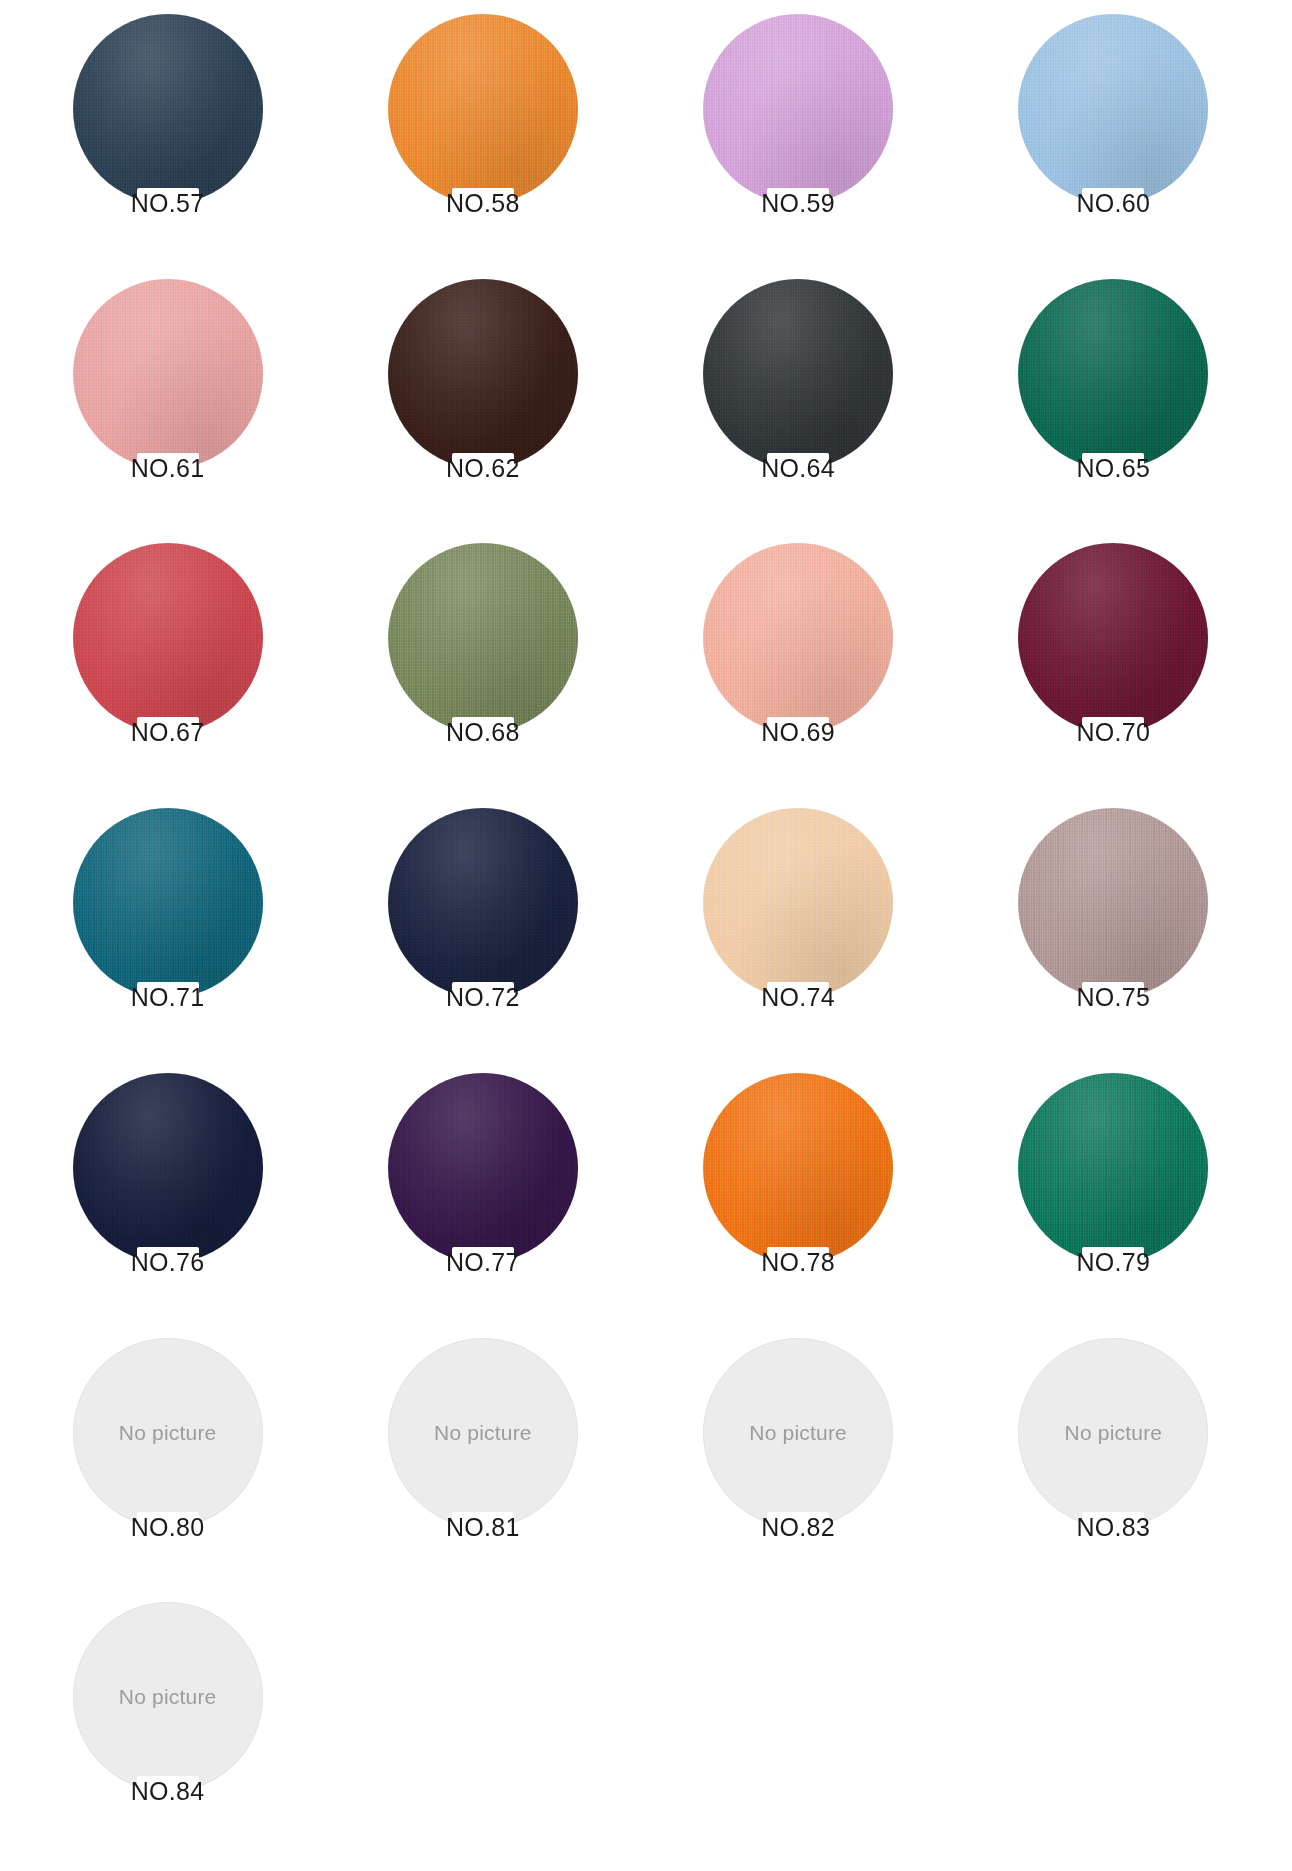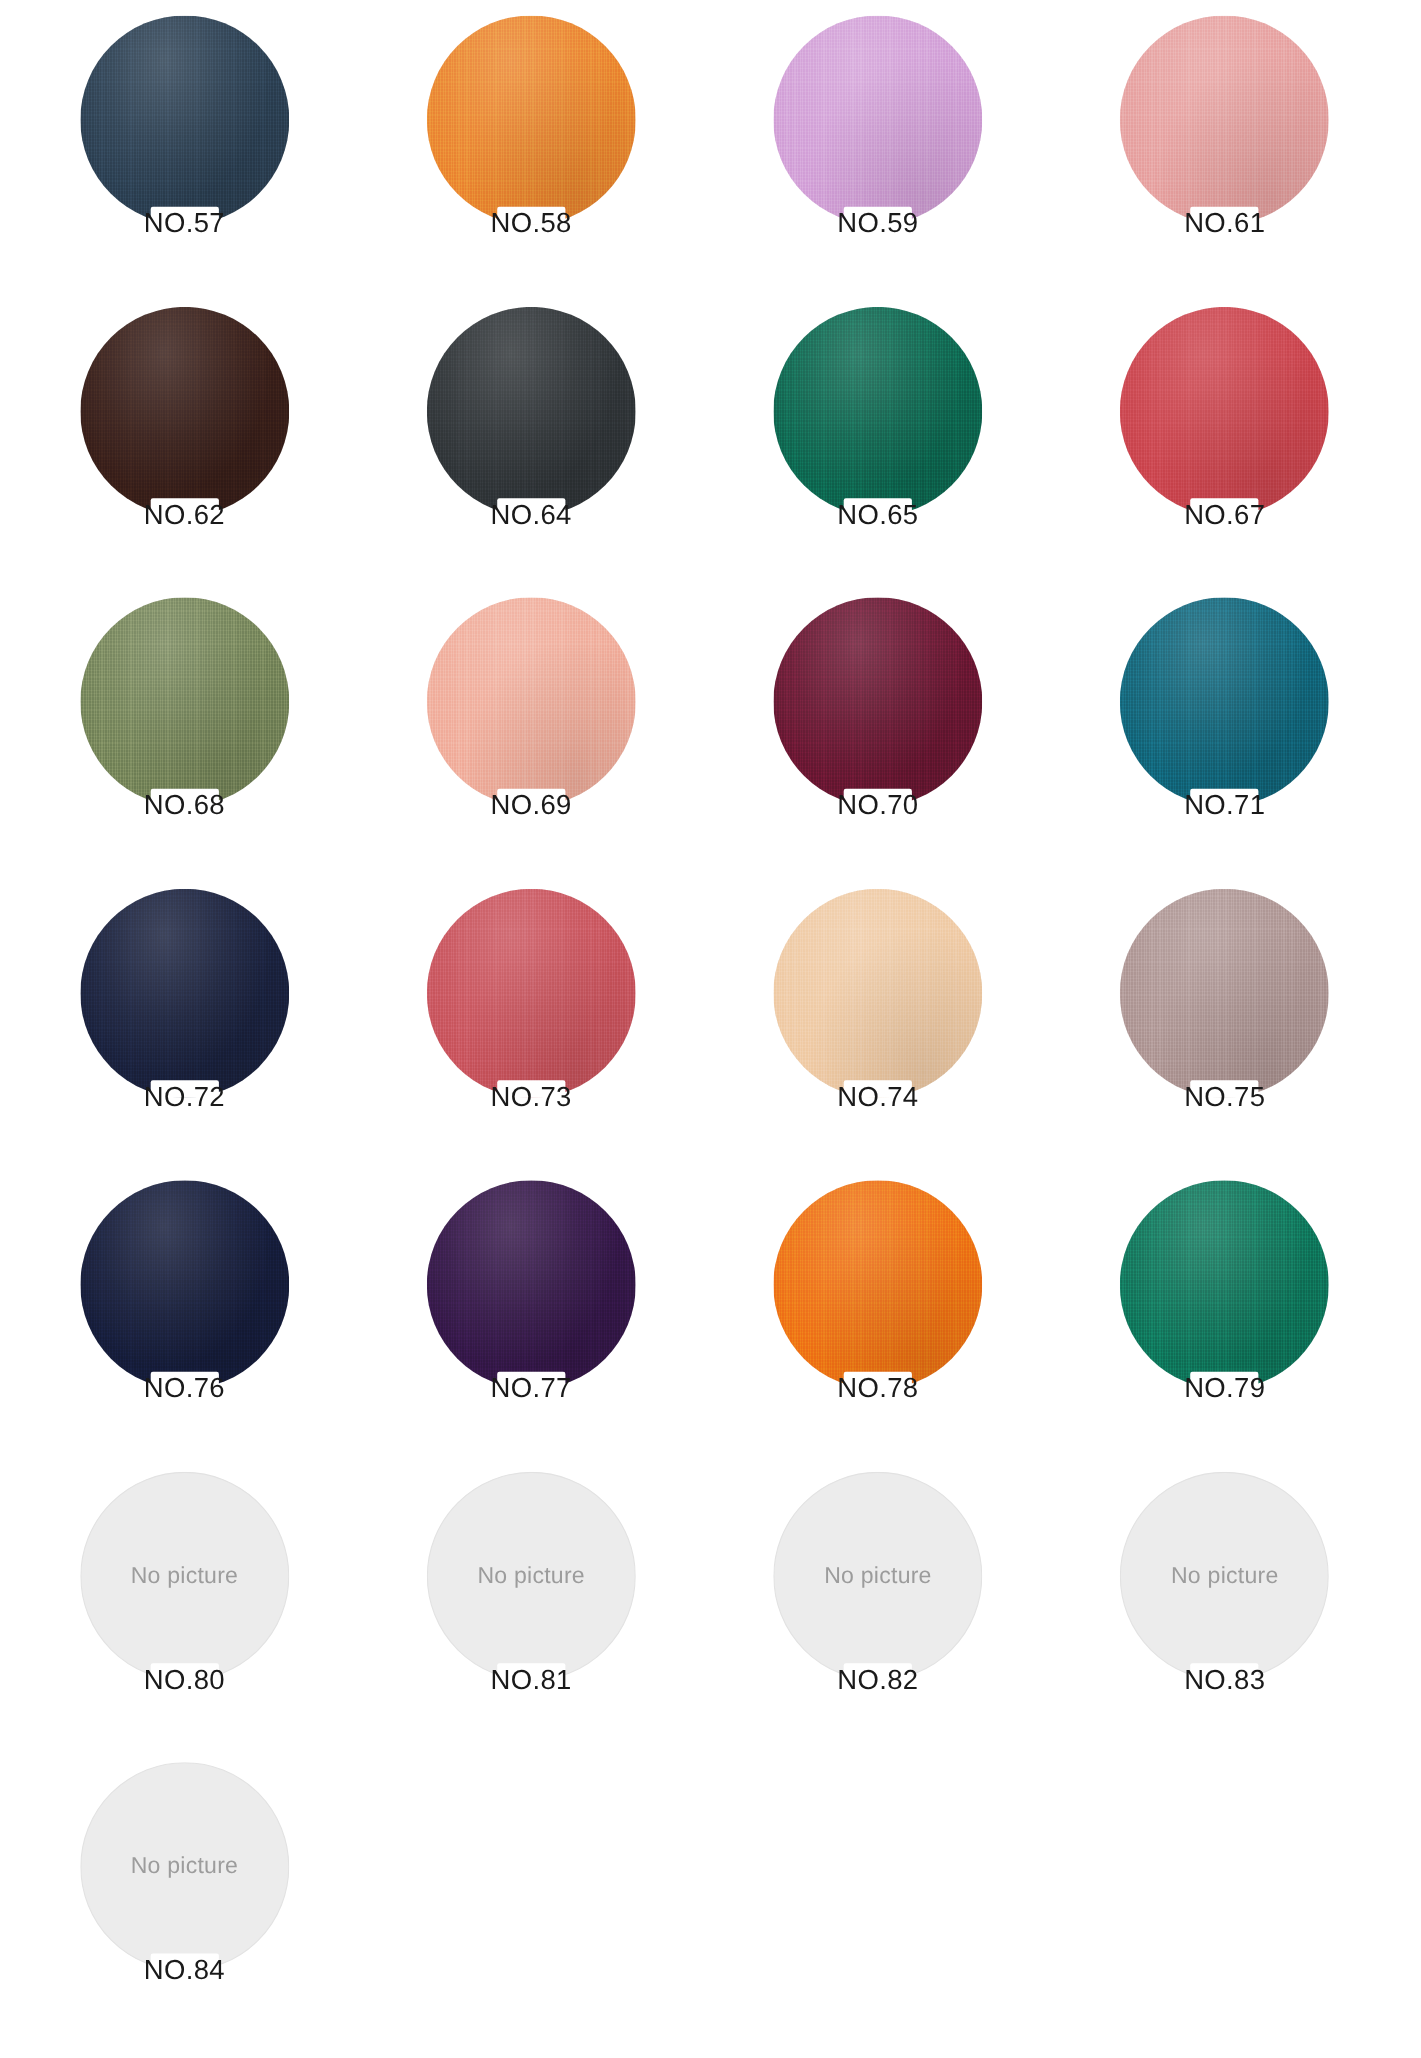--- a/index.html
+++ b/index.html
@@ -170,20 +170,30 @@
         <div class="disc-body" style="background: rgb(214, 166, 219);"></div>
         <div class="tex-a"></div>
         <div class="tex-b"></div>
         <div class="tex-sheen"></div>
         <div class="notch"></div>
       </div>
       <div class="swatch-label">NO.59</div>
     </div>
     <div class="swatch-cell">
       <div class="swatch-disc">
+        <div class="disc-body" style="background: rgb(159, 196, 228);"></div>
+        <div class="tex-a"></div>
+        <div class="tex-b"></div>
+        <div class="tex-sheen"></div>
+        <div class="notch"></div>
+      </div>
+      <div class="swatch-label">NO.60</div>
+    </div>
+    <div class="swatch-cell">
+      <div class="swatch-disc">
         <div class="disc-body" style="background: rgb(233, 167, 166);"></div>
         <div class="tex-a"></div>
         <div class="tex-b"></div>
         <div class="tex-sheen"></div>
         <div class="notch"></div>
       </div>
       <div class="swatch-label">NO.61</div>
     </div>
     <div class="swatch-cell">
       <div class="swatch-disc">
@@ -270,30 +280,20 @@
         <div class="disc-body" style="background: rgb(27, 35, 64);"></div>
         <div class="tex-a"></div>
         <div class="tex-b"></div>
         <div class="tex-sheen"></div>
         <div class="notch"></div>
       </div>
       <div class="swatch-label">NO.72</div>
     </div>
     <div class="swatch-cell">
       <div class="swatch-disc">
-        <div class="disc-body" style="background: rgb(204, 88, 98);"></div>
-        <div class="tex-a"></div>
-        <div class="tex-b"></div>
-        <div class="tex-sheen"></div>
-        <div class="notch"></div>
-      </div>
-      <div class="swatch-label">NO.73</div>
-    </div>
-    <div class="swatch-cell">
-      <div class="swatch-disc">
         <div class="disc-body" style="background: rgb(241, 206, 170);"></div>
         <div class="tex-a"></div>
         <div class="tex-b"></div>
         <div class="tex-sheen"></div>
         <div class="notch"></div>
       </div>
       <div class="swatch-label">NO.74</div>
     </div>
     <div class="swatch-cell">
       <div class="swatch-disc">

